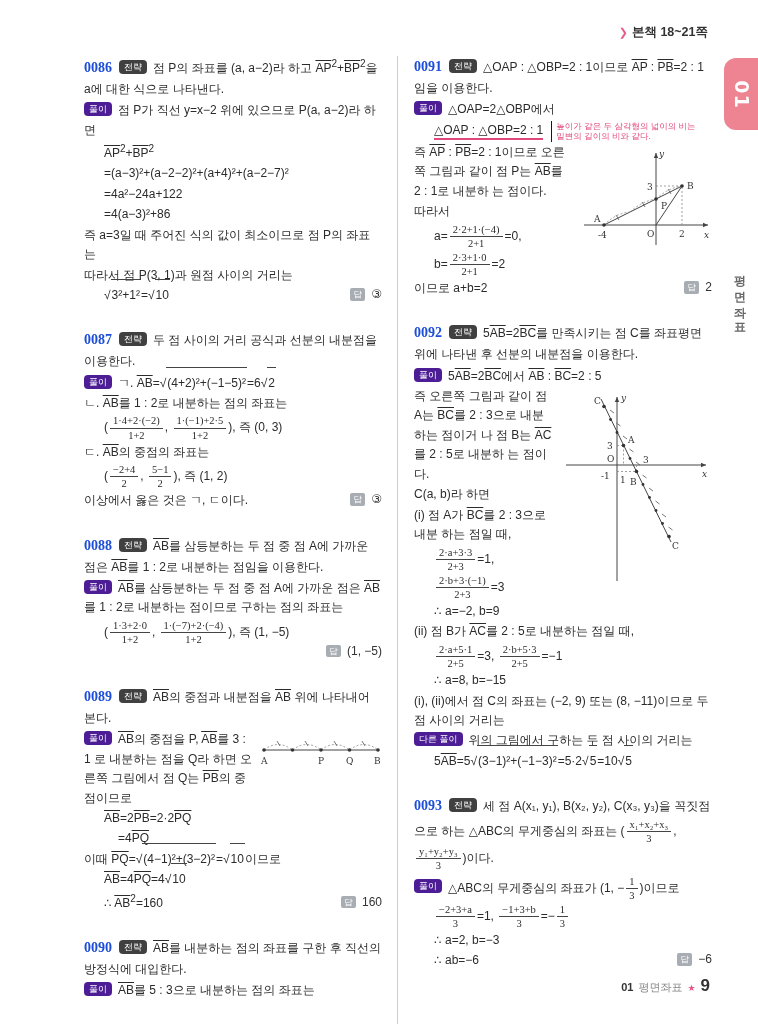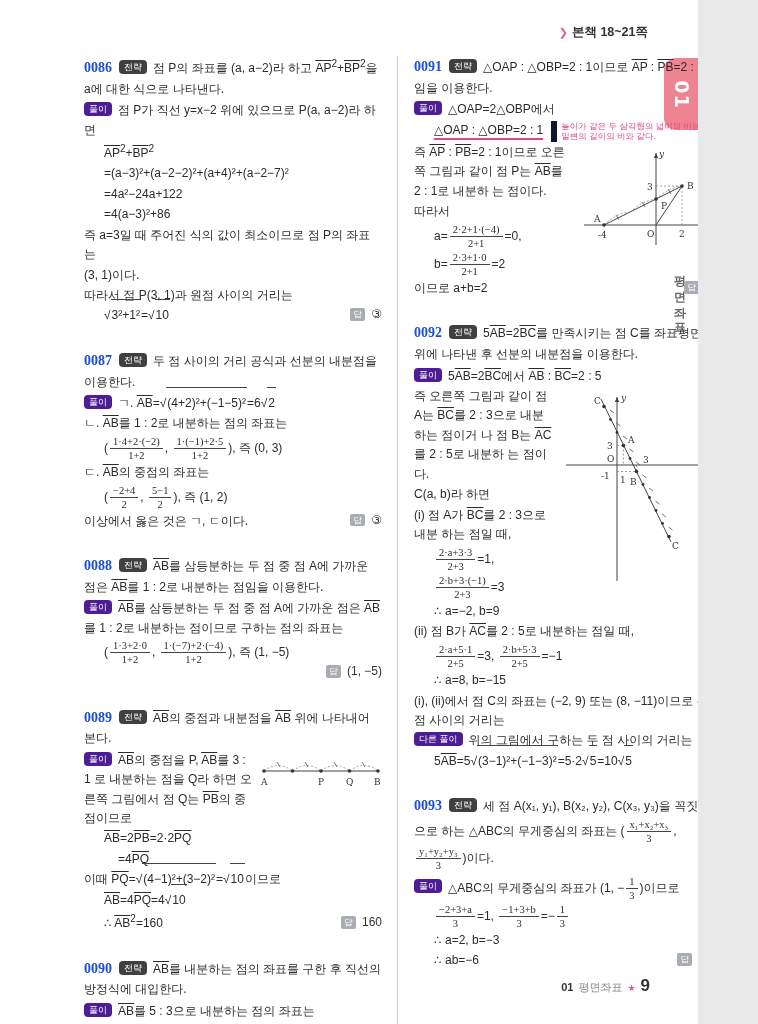--- a/index.html
+++ b/index.html
@@ -1,16 +1,16 @@
 <!DOCTYPE html>
 <html><head>
 <meta charset="utf-8">
 <style>
   html,body{margin:0;padding:0;background:#e9e9e9;}
-  #page{position:relative;width:698px;height:1024px;background:#ffffff;overflow:hidden;
+  #page{position:relative;width:758px;height:1024px;background:#ffffff;overflow:hidden;
         font-family:"Liberation Sans","DejaVu Sans",sans-serif;color:#2b2b2b;font-size:12px;line-height:1.62;}
   
   .header{position:absolute;top:22px;right:50px;font-size:12.5px;font-weight:bold;color:#333;}
   .header .arrow{color:#e85c8a;margin-right:4px;font-size:11px;}
   .side-tab{position:absolute;top:58px;right:0;width:34px;height:72px;background:#ee8392;
             border-radius:12px 0 0 12px;display:flex;align-items:center;justify-content:center;}
   .side-tab span{transform:rotate(90deg);color:#fff;font-weight:bold;font-size:19px;letter-spacing:1px;font-family:"DejaVu Sans",sans-serif;}
   .side-tab-title{position:absolute;top:266px;right:9px;writing-mode:vertical-rl;color:#666;font-size:12px;letter-spacing:4px;font-weight:bold;}
   .footer{position:absolute;bottom:24px;right:48px;font-size:11px;color:#888;display:flex;align-items:baseline;gap:5px;}
   .footer .chap{color:#333;font-weight:bold;}
@@ -37,21 +37,21 @@
   .seg{text-decoration:overline;}
   .frac{display:inline-flex;flex-direction:column;text-align:center;vertical-align:middle;
         margin:0 2px;font-size:10.5px;line-height:1.25;font-family:Liberation Serif, serif;}
   .frac .fn{border-bottom:1px solid #444;padding:0 3px;}
   .frac .fd{padding:0 3px;}
   .sqrt{display:inline-block;white-space:nowrap;}
   .sqrt .rk{font-size:12px;}
   .sqrt .rad{border-top:1px solid #444;padding:8px 1px;}
   .pu{border-bottom:2px solid #e0487e;padding-bottom:1px;}
   .note{color:#e0487e;font-size:8.5px;line-height:1.25;display:inline-block;vertical-align:middle;
-        width:150px;margin-left:8px;border-left:6px solid #0f172a;padding-left:4px;}
+        width:150px;margin-left:8px;border-left:1px solid #0f172a;padding-left:4px;}
   .ans{position:absolute;right:0;bottom:1px;white-space:nowrap;color:#333;}
   .ans-badge{display:inline-block;background:#a8adb3;color:#fff;font-size:8.5px;line-height:1;
              padding:2px 3px;border-radius:2px;vertical-align:1px;margin-right:3px;}
   
   .fig{float:right;margin:2px 0 4px 8px;}
   .fig svg{display:block;}
   svg text{font-family:"DejaVu Serif","Liberation Serif",serif;font-size:9px;fill:#333;}
   svg .axis, svg .ln{stroke:#444;stroke-width:1;fill:none;}
   svg .dot{fill:#333;}
   svg .dotted{stroke:#888;stroke-width:0.8;stroke-dasharray:2 2;fill:none;}
@@ -76,21 +76,20 @@
     <div class="col left" id="col-left">
         <article class="problem">
           <p class="strat"><span class="num">0086</span><span class="badge orange">전략</span><span class="strat-text">점 P의 좌표를 (a, a−2)라 하고 <span class="seg">AP</span><sup>2</sup>+<span class="seg">BP</span><sup>2</sup>을 a에 대한 식으로 나타낸다.</span></p>
           <div class="sol">
             <p class="line"><span class="badge green">풀이</span>점 P가 직선 y=x−2 위에 있으므로 P(a, a−2)라 하면</p>
             <p class="line ind1"><span class="seg">AP</span><sup>2</sup>+<span class="seg">BP</span><sup>2</sup></p>
             <p class="line ind1">=(a−3)²+(a−2−2)²+(a+4)²+(a−2−7)²</p>
             <p class="line ind1">=4a²−24a+122</p>
             <p class="line ind1">=4(a−3)²+86</p>
             <p class="line">즉 a=3일 때 주어진 식의 값이 최소이므로 점 P의 좌표는</p>
-            <p class="line">(3, 1)이다.</p>
             <p class="line">따라서 점 P(3, 1)과 원점 사이의 거리는</p>
             <p class="line ind1"><span class="sqrt"><span class="rk">√</span><span class="rad">3²+1²</span></span>=<span class="sqrt"><span class="rk">√</span><span class="rad">10</span></span><span class="ans"><span class="ans-badge">답</span> ③</span></p>
           </div>
         </article>
         <article class="problem">
           <p class="strat"><span class="num">0087</span><span class="badge orange">전략</span><span class="strat-text">두 점 사이의 거리 공식과 선분의 내분점을 이용한다.</span></p>
           <div class="sol">
             <p class="line"><span class="badge green">풀이</span>ㄱ. <span class="seg">AB</span>=<span class="sqrt"><span class="rk">√</span><span class="rad">(4+2)²+(−1−5)²</span></span>=6<span class="sqrt"><span class="rk">√</span><span class="rad">2</span></span></p>
             <p class="line">ㄴ. <span class="seg">AB</span>를 1 : 2로 내분하는 점의 좌표는</p>
             <p class="line ind1">(<span class="frac">

